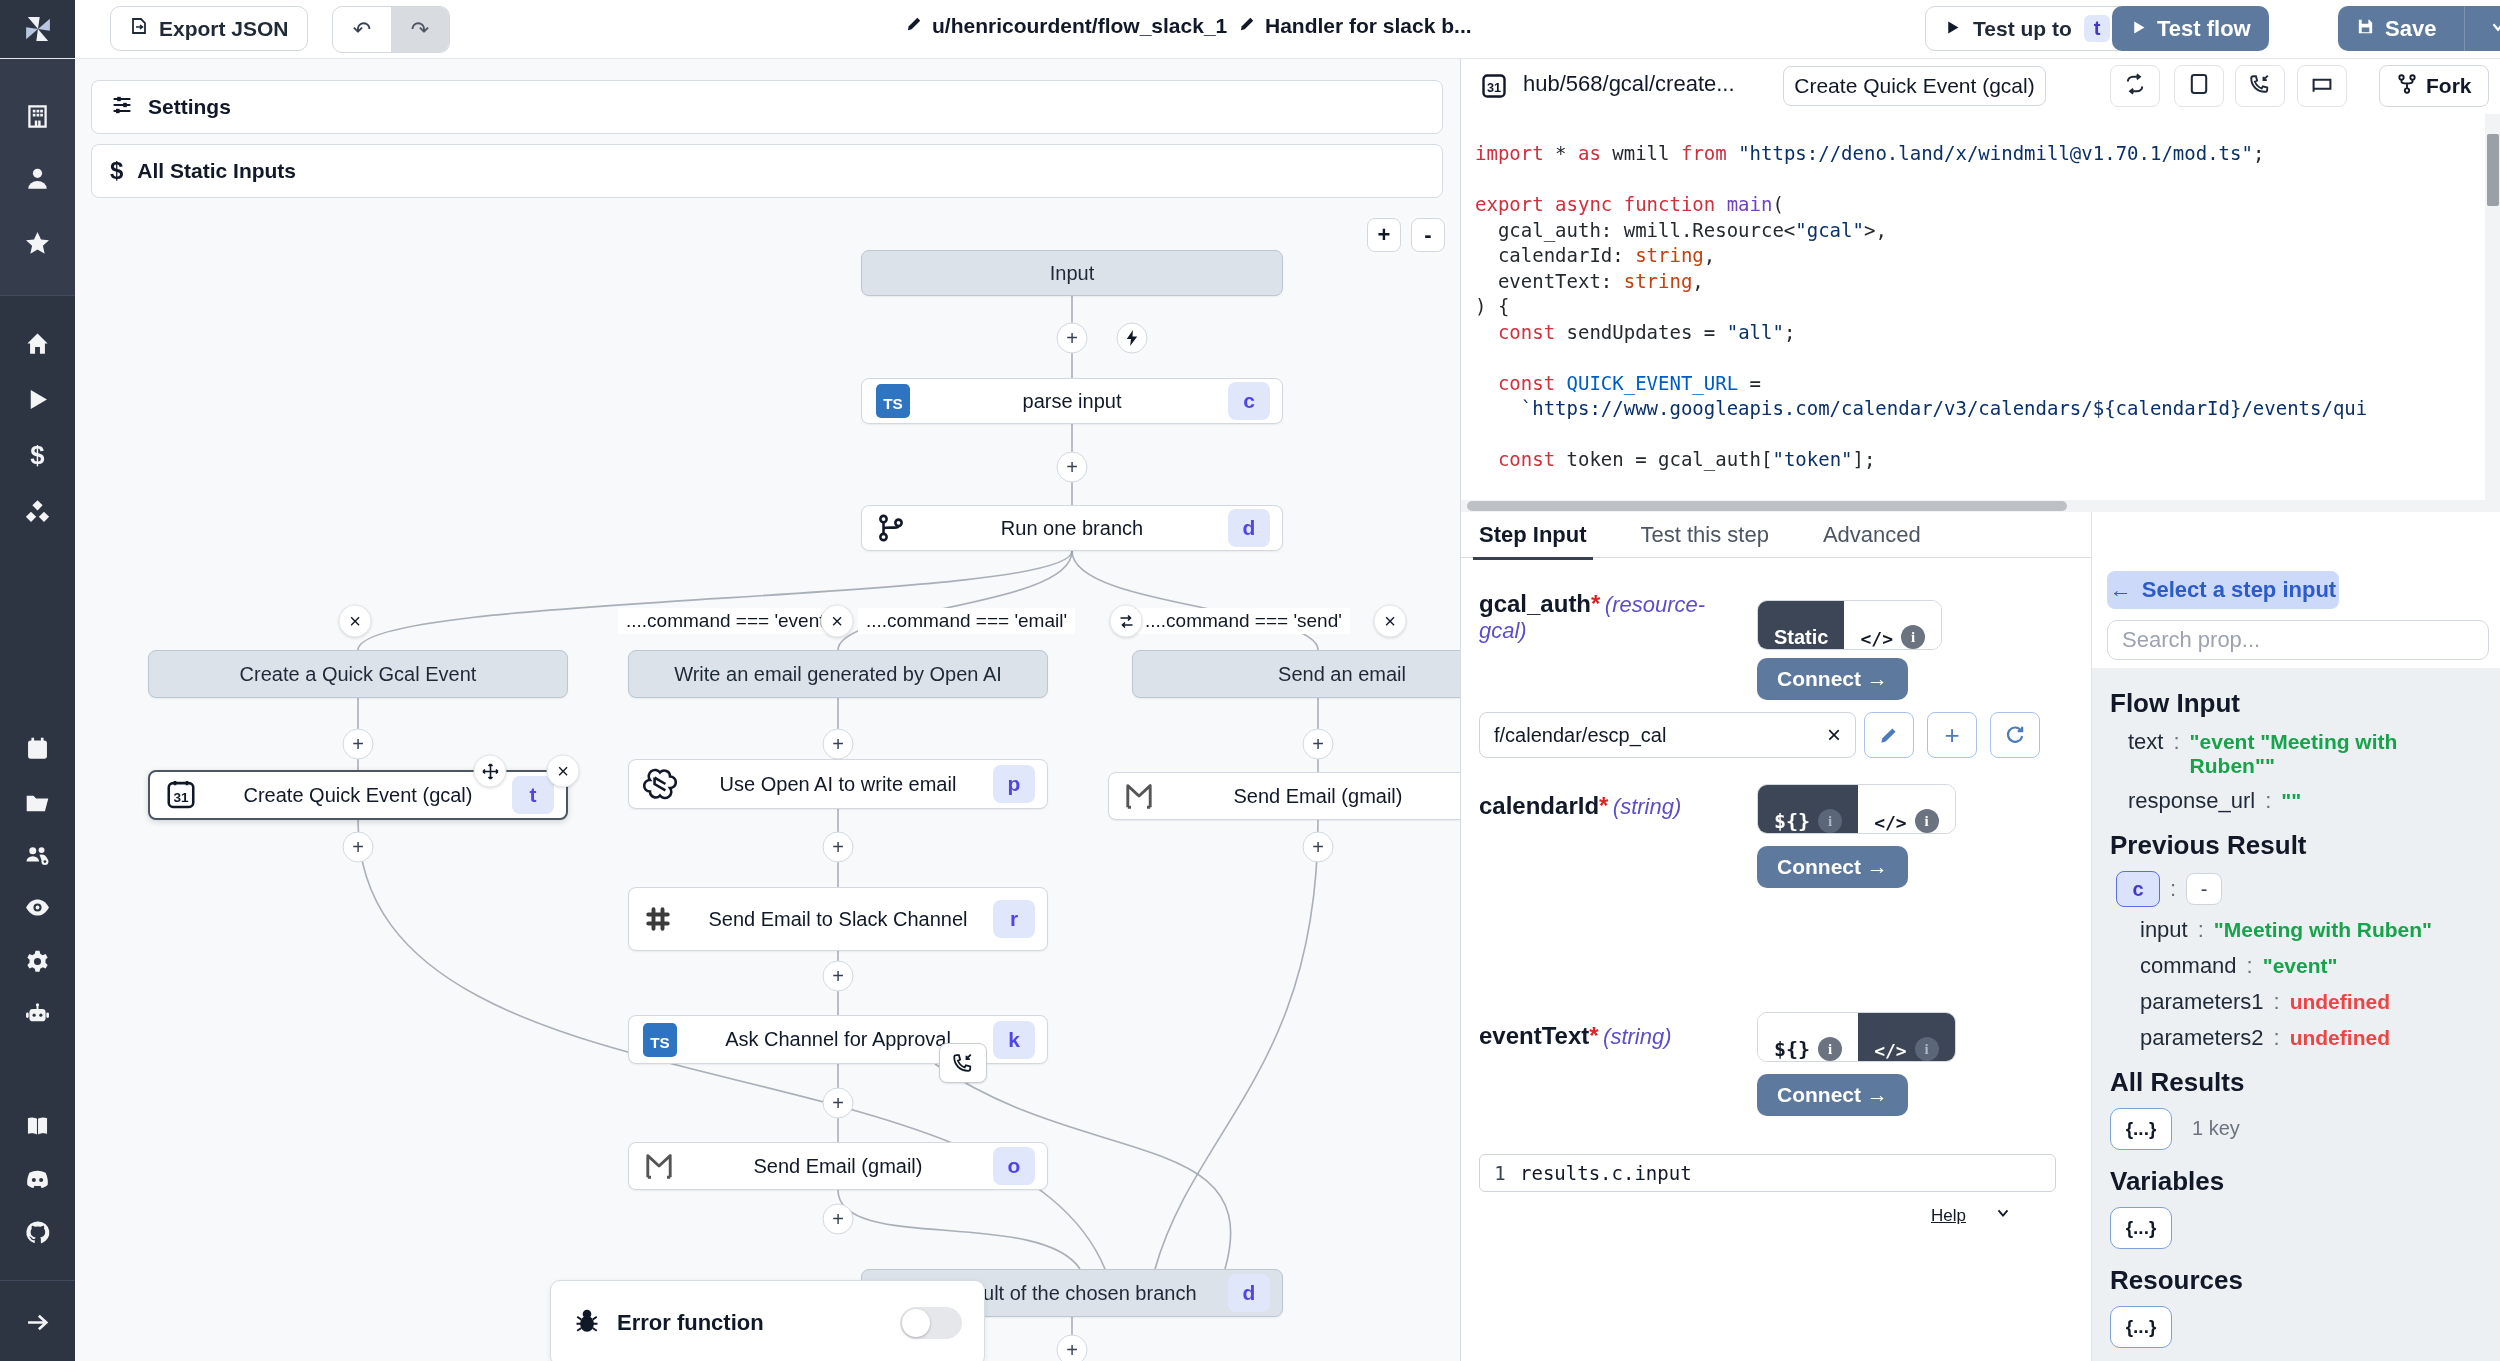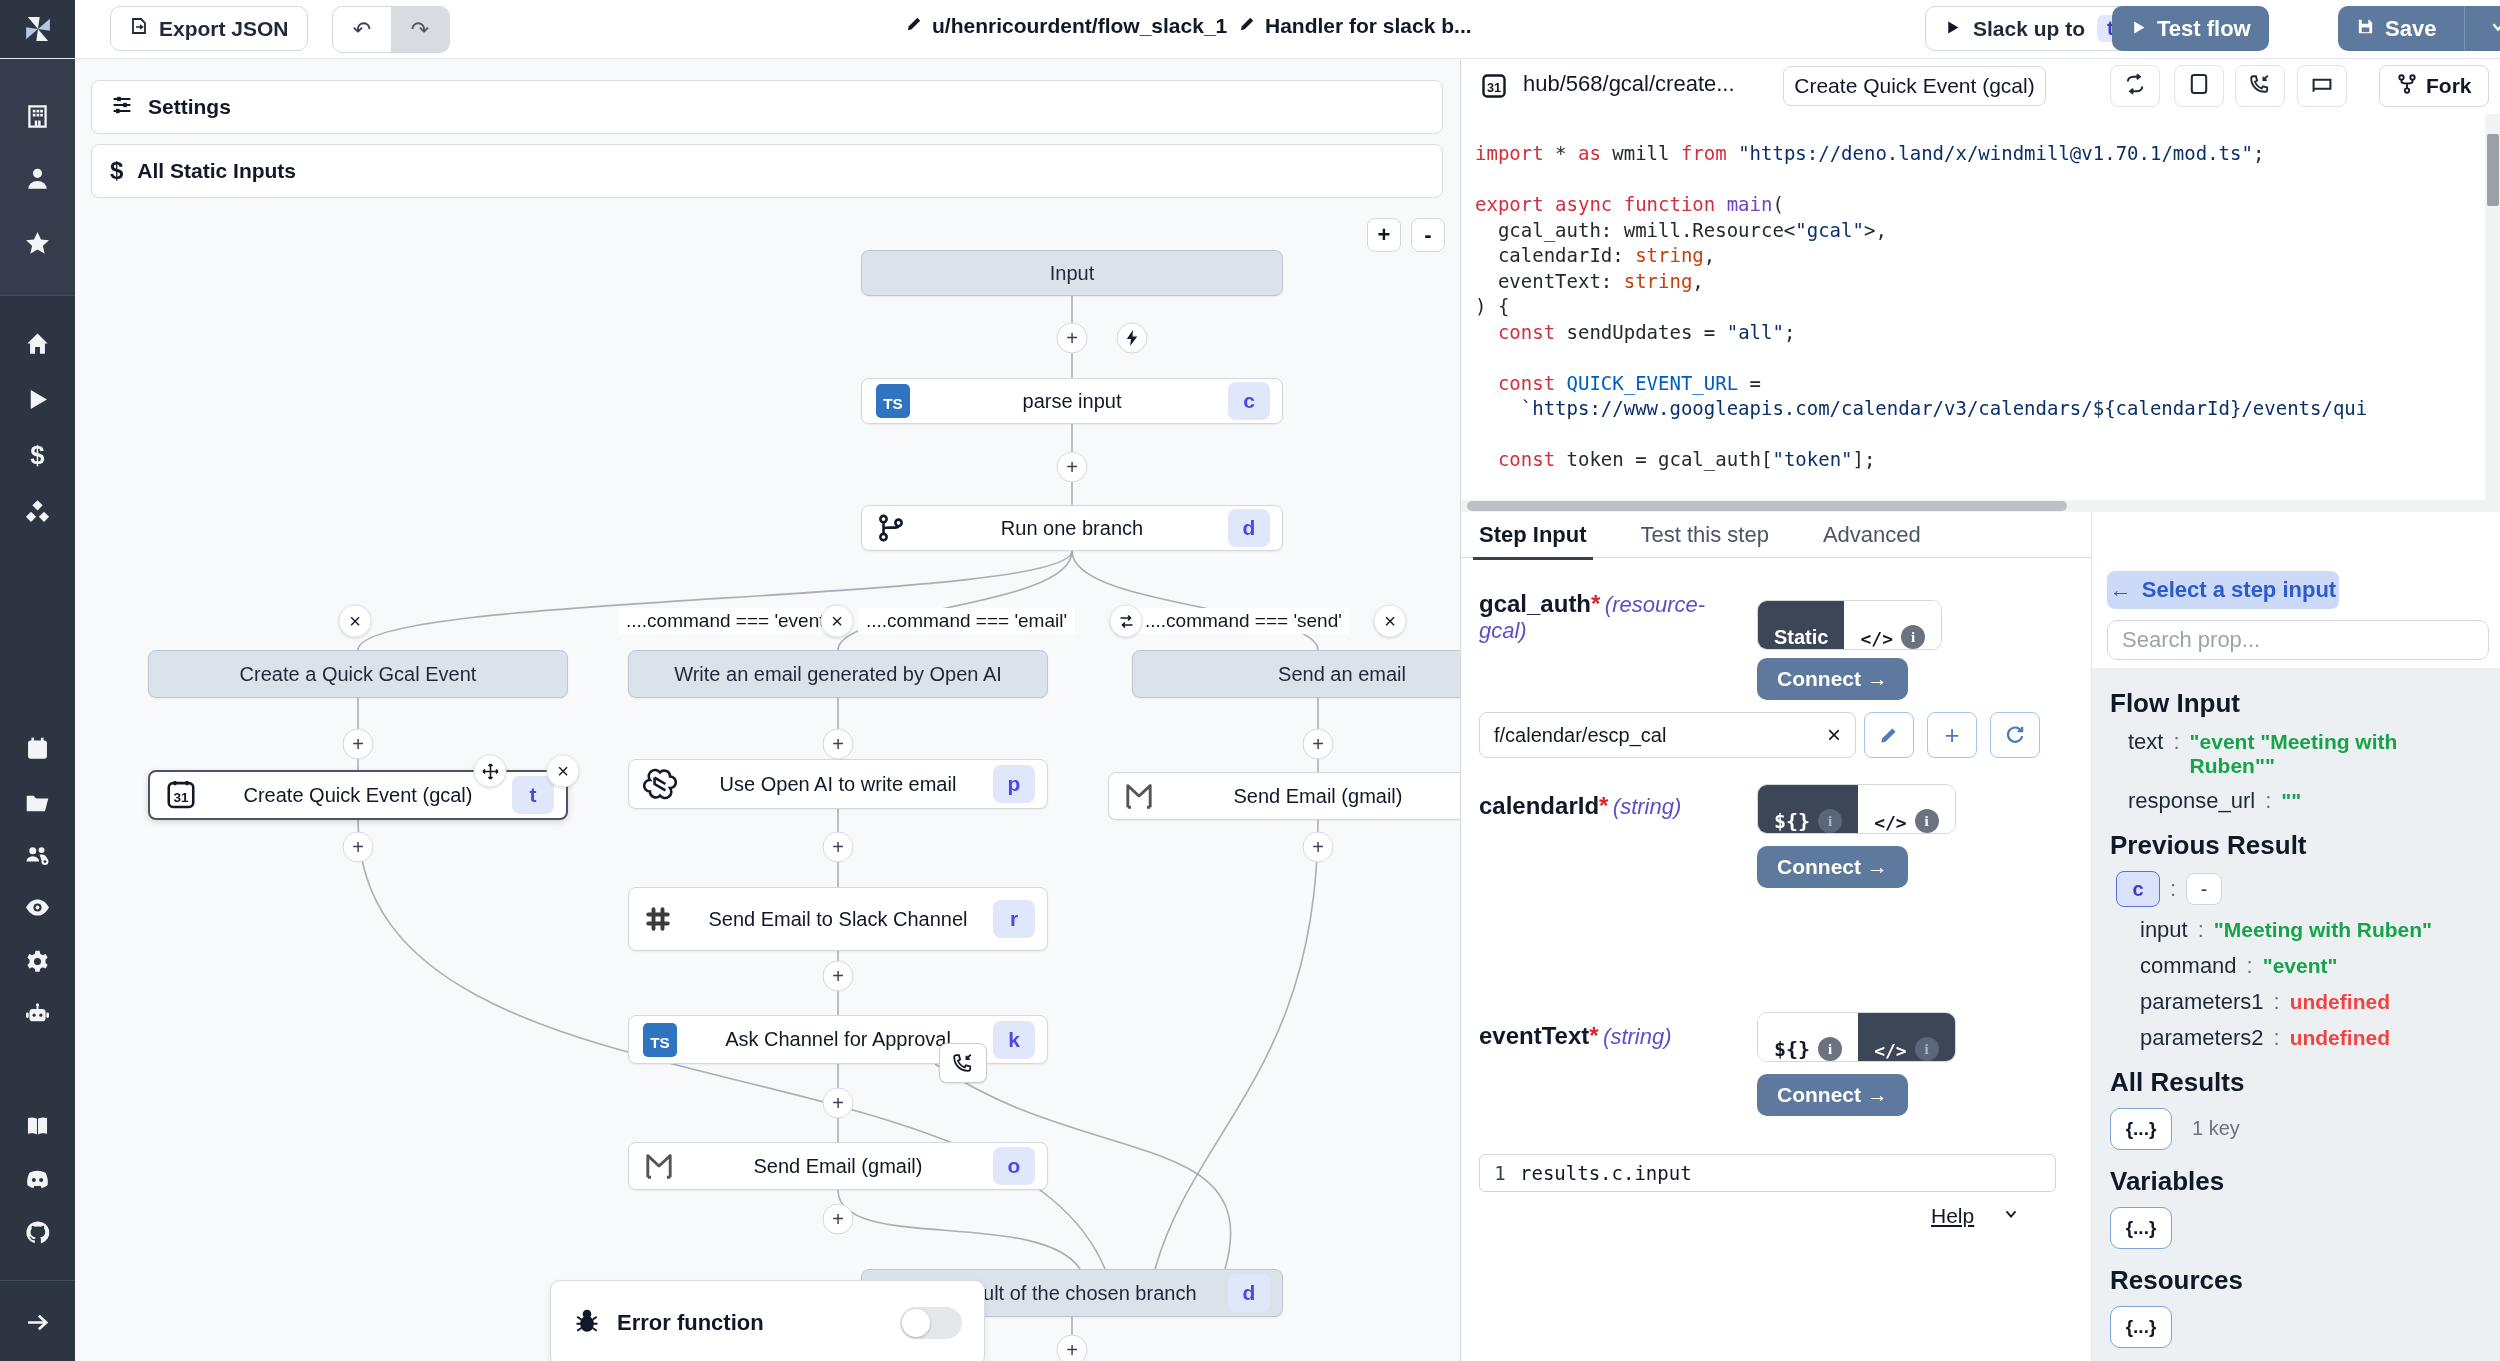--- a/index.html
+++ b/index.html
@@ -129,21 +129,21 @@
   <div class="crumb abs" style="left:1238px;top:14px;">
     <span><svg width="19" height="19" viewBox="0 0 20 20" fill="#111827">
           <path d="M3 17 l1-4 9-9 3 3 -9 9 z"></path>
         </svg></span>
     <span>Handler for slack b...</span>
   </div>
   <div class="btn-outline abs" style="left:1925px;top:6px;gap:12px;">
     <span><svg width="17" height="17" viewBox="0 0 20 20" fill="#111827">
           <polygon points="5,3 17,10 5,17"></polygon>
         </svg></span>
-    <span>Slack up to</span>
+    <span>Test up to</span>
     <span class="badge-key">t</span>
   </div>
   <div class="btn-slate abs" style="left:2112px;top:6px;">
     <span><svg width="17" height="17" viewBox="0 0 20 20" fill="#fff">
           <polygon points="5,3 17,10 5,17"></polygon>
         </svg></span>
     <span>Test flow</span>
   </div>
   <div class="btn-slate abs" style="left:2338px;top:6px;padding:0;">
     <div style="display:flex;align-items:center;gap:10px;padding:0 18px;height:45px;">
@@ -655,21 +655,21 @@
             <span class="info-dot">i</span>
           </div>
       </div>
       <div class="connect-btn" style="left:296px;top:562px;">
           <span>Connect →</span>
         </div>
       <div class="text-input" style="left:18px;top:642px;width:577px;height:38px;padding:0;font-family:'DejaVu Sans Mono',monospace;font-size:19px;border-radius:6px;">
         <span style="width:40px;text-align:center;color:#374151;">1</span>
         <span>results.c.input</span>
       </div>
-      <div class="abs" style="left:470px;top:692px;display:flex;align-items:center;gap:28px;font-size:21px;color:#111827;">
+      <div class="abs" style="left:470px;top:692px;display:flex;align-items:center;gap:28px;font-size:17px;color:#111827;">
         <span style="text-decoration:underline;">Help</span>
         <span><svg width="18" height="18" viewBox="0 0 20 20" fill="none" stroke="#111827" stroke-width="2">
               <path d="M5 7 l5 6 5-6"></path>
             </svg></span>
       </div>
     </div>
 
     <div id="context-panel">
       <div id="select-step-btn">
         <span>←</span>

